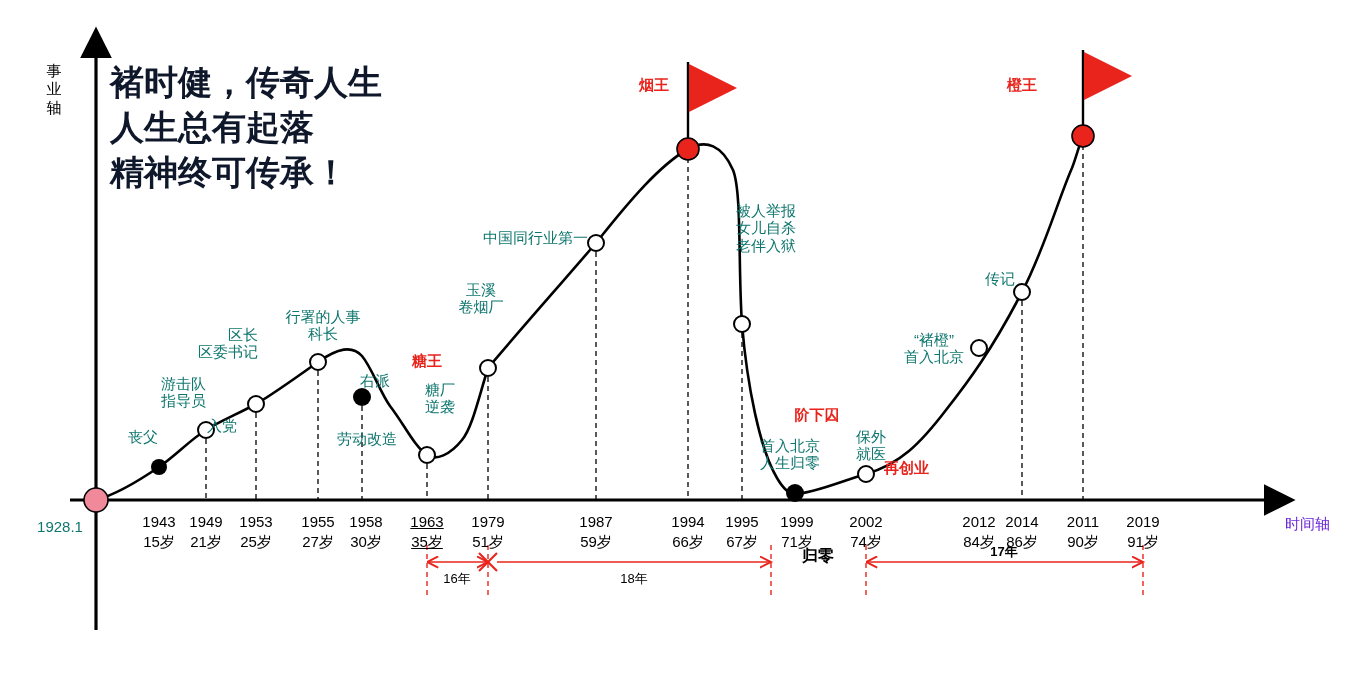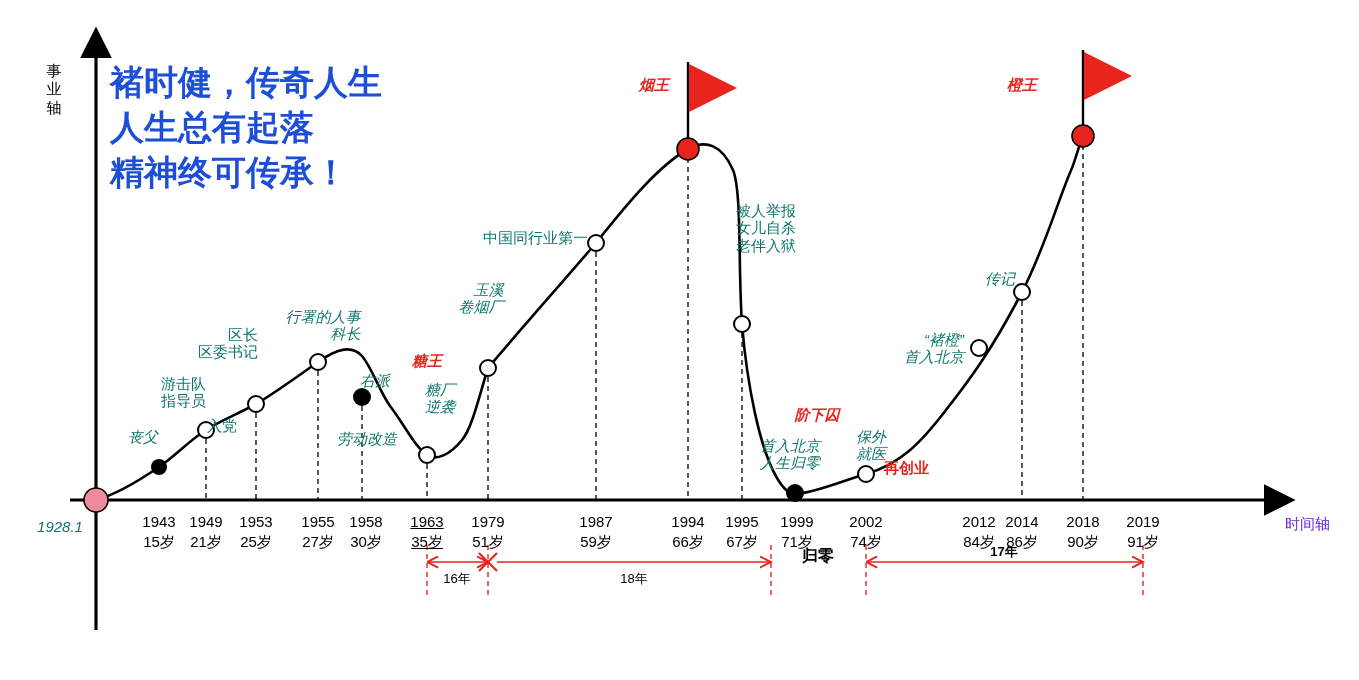--- a/index.html
+++ b/index.html
@@ -7,25 +7,25 @@
     width:1359px;height:680px;
     background:#ffffff;
     font-family:"Liberation Sans","DejaVu Sans",sans-serif;
     overflow:hidden;
     position:relative;
   }
   #stage{position:absolute;left:0;top:0;width:1359px;height:680px;}
   svg{position:absolute;left:0;top:0;}
   .lbl{position:absolute;font-size:15px;color:#0f766e;line-height:1.15;white-space:nowrap;}
   .lbl.red{color:#e8241c;}
-  .lbl.center{transform:translateX(-50%);text-align:right;font-style:italic;}
+  .lbl.center{transform:translateX(-50%);text-align:center;}
   .lbl.right{transform:translateX(-100%);text-align:right;}
   .title{
     position:absolute;left:110px;top:60px;
-    font-size:34px;font-weight:bold;line-height:1.32;color:#1d4ed8;
+    font-size:34px;font-weight:bold;line-height:1.32;color:#0f172a;
     white-space:pre;
   }
   .axis-label{position:absolute;font-size:15px;color:#6d28d9;}
   .vert{
     position:absolute;left:44px;top:62px;width:20px;
     font-size:15px;line-height:1.22;text-align:center;color:#000;
   }
   .tick{position:absolute;font-size:15px;color:#000;text-align:center;transform:translateX(-50%);line-height:1.35;}
   .span-lbl{position:absolute;font-size:13px;color:#000000;transform:translateX(-50%);}
 </style>
@@ -210,21 +210,21 @@
   <div class="tick" style="left:366px;top:512px;"><span>1958</span><br><span>30岁</span></div>
   <div class="tick" style="left:427px;top:512px;text-decoration:underline;"><span>1963</span><br><span>35岁</span></div>
   <div class="tick" style="left:488px;top:512px;"><span>1979</span><br><span>51岁</span></div>
   <div class="tick" style="left:596px;top:512px;"><span>1987</span><br><span>59岁</span></div>
   <div class="tick" style="left:688px;top:512px;"><span>1994</span><br><span>66岁</span></div>
   <div class="tick" style="left:742px;top:512px;"><span>1995</span><br><span>67岁</span></div>
   <div class="tick" style="left:797px;top:512px;"><span>1999</span><br><span>71岁</span></div>
   <div class="tick" style="left:866px;top:512px;"><span>2002</span><br><span>74岁</span></div>
   <div class="tick" style="left:979px;top:512px;"><span>2012</span><br><span>84岁</span></div>
   <div class="tick" style="left:1022px;top:512px;"><span>2014</span><br><span>86岁</span></div>
-  <div class="tick" style="left:1083px;top:512px;"><span>2018</span><br><span>90岁</span></div>
+  <div class="tick" style="left:1083px;top:512px;"><span>2011</span><br><span>90岁</span></div>
   <div class="tick" style="left:1143px;top:512px;"><span>2019</span><br><span>91岁</span></div>
 
   <div class="span-lbl" style="left:457px;top:570px;">16年</div>
   <div class="span-lbl" style="left:634px;top:570px;">18年</div>
   <div class="span-lbl" style="left:818px;top:546px;font-size:16px;font-weight:bold;">归零</div>
   <div class="span-lbl" style="left:1004px;top:543px;font-weight:bold;">17年</div>
 
 </div>
 
 </body></html>

